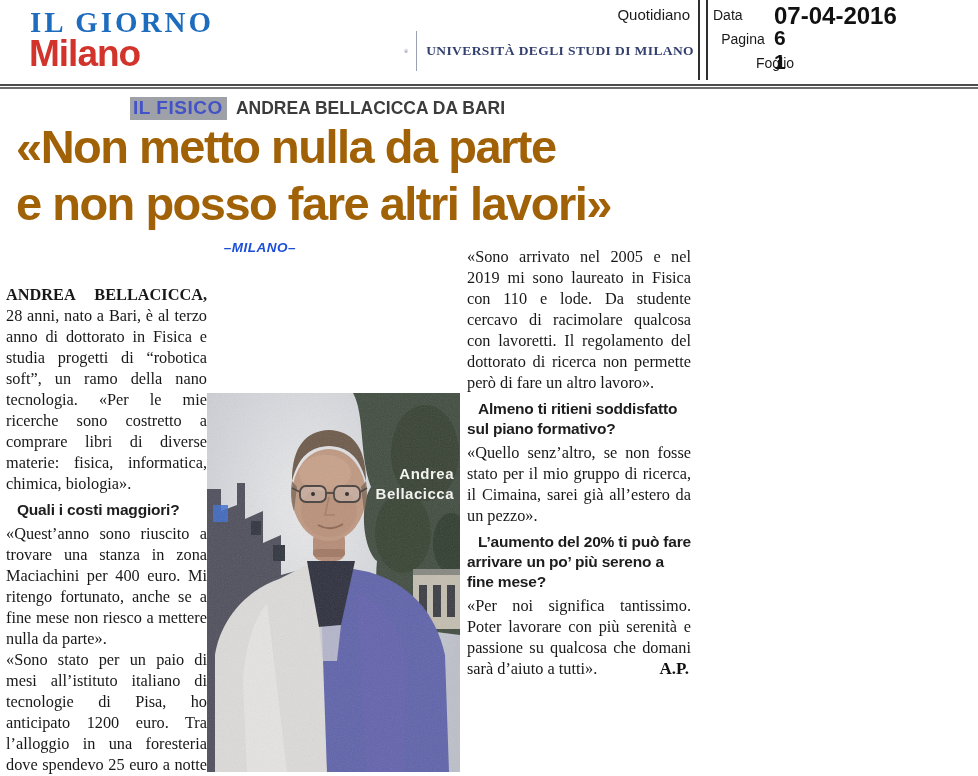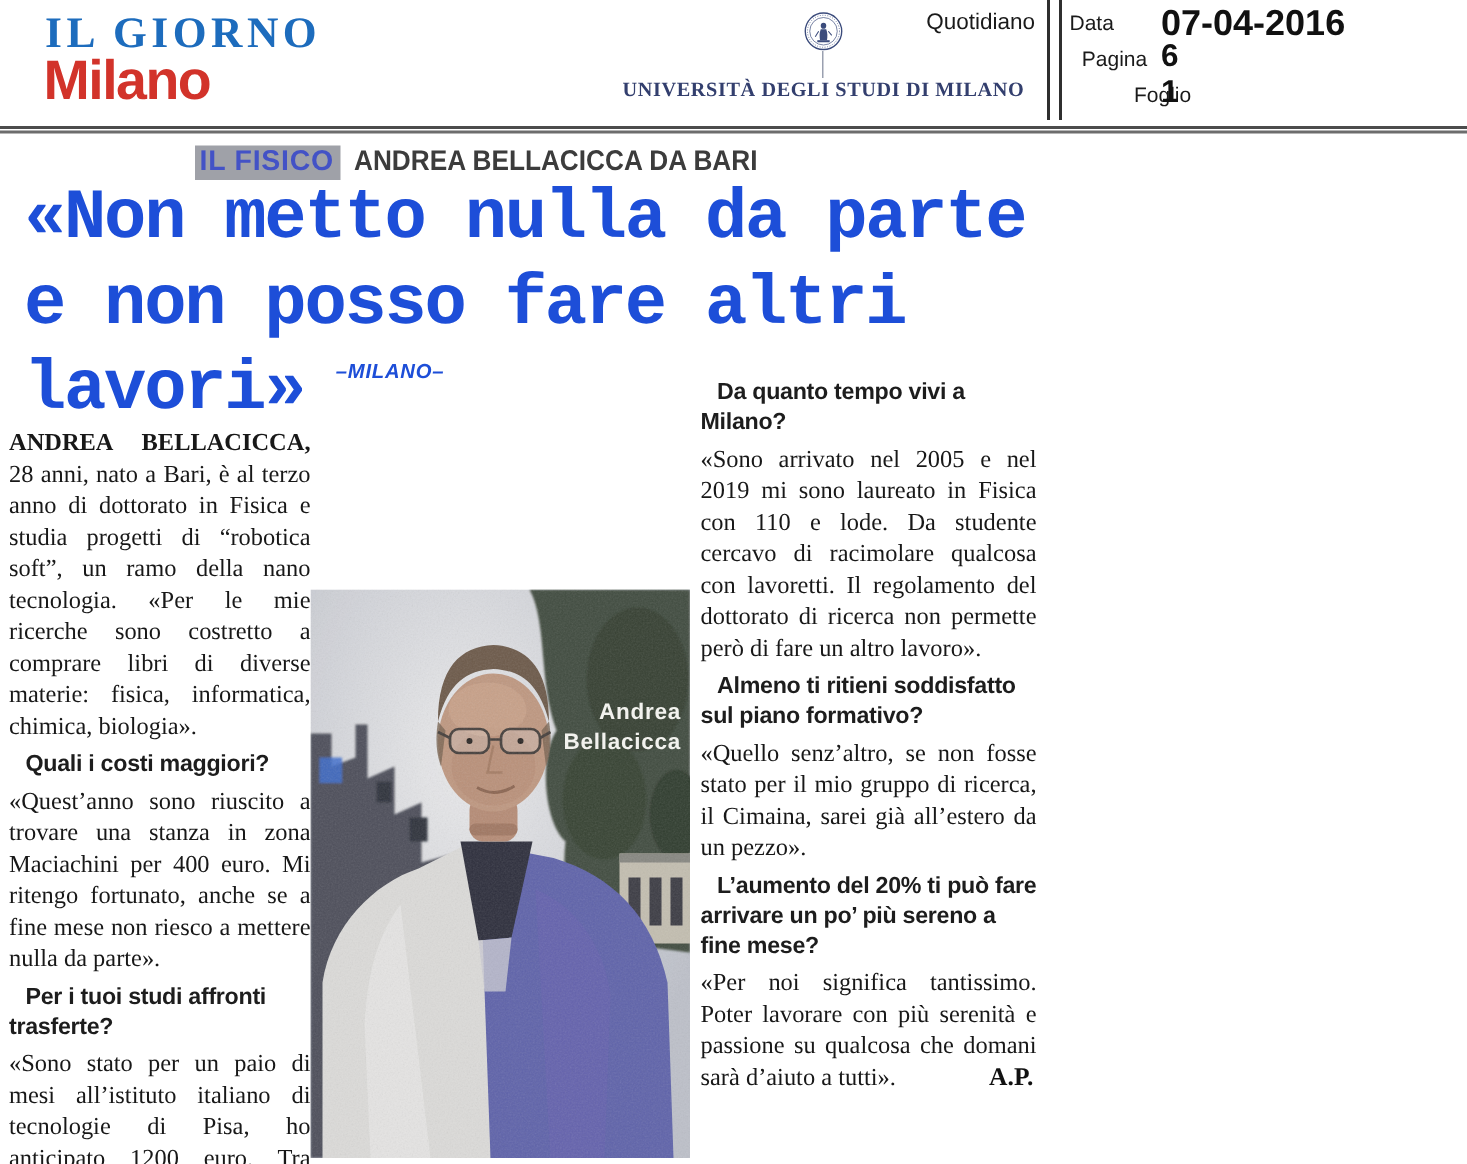--- a/index.html
+++ b/index.html
@@ -19,21 +19,21 @@
     font-family:"Liberation Serif", serif;
     font-weight:bold; font-size:29px; letter-spacing:3px;
     color:#1d6cbd;
   }
   .masthead-bottom {
     left:29px; top:36px;
     font-family:"Liberation Sans", sans-serif;
     font-weight:bold; font-size:37px; letter-spacing:-1px;
     color:#d2332a; line-height:36px;
   }
-  .uni-block { left:404px; top:8px; width:290px; height:60px; display:flex; align-items:center;flex-direction:column; }
+  .uni-block { left:404px; top:21px; width:290px; height:60px; display:flex; align-items:center; }
   .uni-sep { width:1px; height:40px; background:#9aa0b0; margin:0 10px 0 8px; }
   .uni-name {
     font-family:"Liberation Serif", serif;
     font-size:13.5px; font-weight:bold; letter-spacing:0.4px;
     color:#333f6e; white-space:nowrap;
   }
   .quotidiano {
     left:520px; top:6px; width:170px; text-align:right;
     font-family:"Liberation Sans", sans-serif; font-size:15px; color:#1a1a1a;
   }
@@ -57,23 +57,23 @@
   .kicker-tag {
     display:inline-block; background:#9fa1a8; color:#4352c6;
     font-weight:bold; letter-spacing:0.5px; padding:0 4px 1px 3px;
   }
   .kicker-rest {
     display:inline-block; transform:scaleX(0.92); transform-origin:left center;
     font-weight:bold; color:#3c3c3c; letter-spacing:0px; margin-left:4px;
   }
   .headline {
     left:16px; top:118px; width:700px;
-    font-family:Liberation Mono, monospace;
+    font-family:Liberation Sans, sans-serif;
     font-weight:bold; font-size:47px; line-height:57px;
-    letter-spacing:-1.5px; color:#1d4ed8;
+    letter-spacing:-1.5px; color:#a16207;
   }
   .dateline {
     left:190px; top:240px; width:140px; text-align:center;
     font-family:"Liberation Sans", sans-serif; font-style:italic;
     font-weight:bold; font-size:13.5px; color:#1d4ed8; letter-spacing:0.5px;
   }
 
   
   .bodytext {
     font-size:16.3px; line-height:21px; text-align:justify;
@@ -142,27 +142,25 @@
   <div>e non posso fare altri lavori»</div>
 </div>
 
 <div class="abs dateline">–MILANO–</div>
 
 <div class="abs bodytext col1">
   <div class="spacer-r"></div>
   <p><span class="lead-name">ANDREA BELLACICCA,</span><span> 28 anni, nato a Bari, è al terzo anno di dottorato in Fisica e studia progetti di “robotica soft”, un ramo della nano tecnologia. «Per le mie ricerche sono costretto a comprare libri di diverse materie: fisica, informatica, chimica, biologia».</span></p>
   <p class="q">Quali i costi maggiori?</p>
   <p>«Quest’anno sono riuscito a trovare una stanza in zona Maciachini per 400 euro. Mi ritengo fortunato, anche se a fine mese non riesco a mettere nulla da parte».</p>
-  <p class="q">Per i tuoi studi affronti trasferte?</p>
   <p>«Sono stato per un paio di mesi all’istituto italiano di tecnologie di Pisa, ho anticipato 1200 euro. Tra l’alloggio in una foresteria dove spendevo 25 euro a notte e i 10-15 eu-</p>
 </div>
 
 <div class="abs bodytext col2">
   <div class="spacer-l"></div>
-  <p class="q">Da quanto tempo vivi a Milano?</p>
   <p>«Sono arrivato nel 2005 e nel 2019 mi sono laureato in Fisica con 110 e lode. Da studente cercavo di racimolare qualcosa con lavoretti. Il regolamento del dottorato di ricerca non permette però di fare un altro lavoro».</p>
   <p class="q">Almeno ti ritieni soddisfatto sul piano formativo?</p>
   <p>«Quello senz’altro, se non fosse stato per il mio gruppo di ricerca, il Cimaina, sarei già all’estero da un pezzo».</p>
   <p class="q">L’aumento del 20% ti può fare arrivare un po’ più sereno a fine mese?</p>
   <p>«Per noi significa tantissimo. Poter lavorare con più serenità e passione su qualcosa che domani sarà d’aiuto a tutti».</p>
   <div class="byline">A.P.</div>
 </div>
 
 <div class="abs photo">
   <svg width="253" height="379" viewBox="0 0 253 379">

